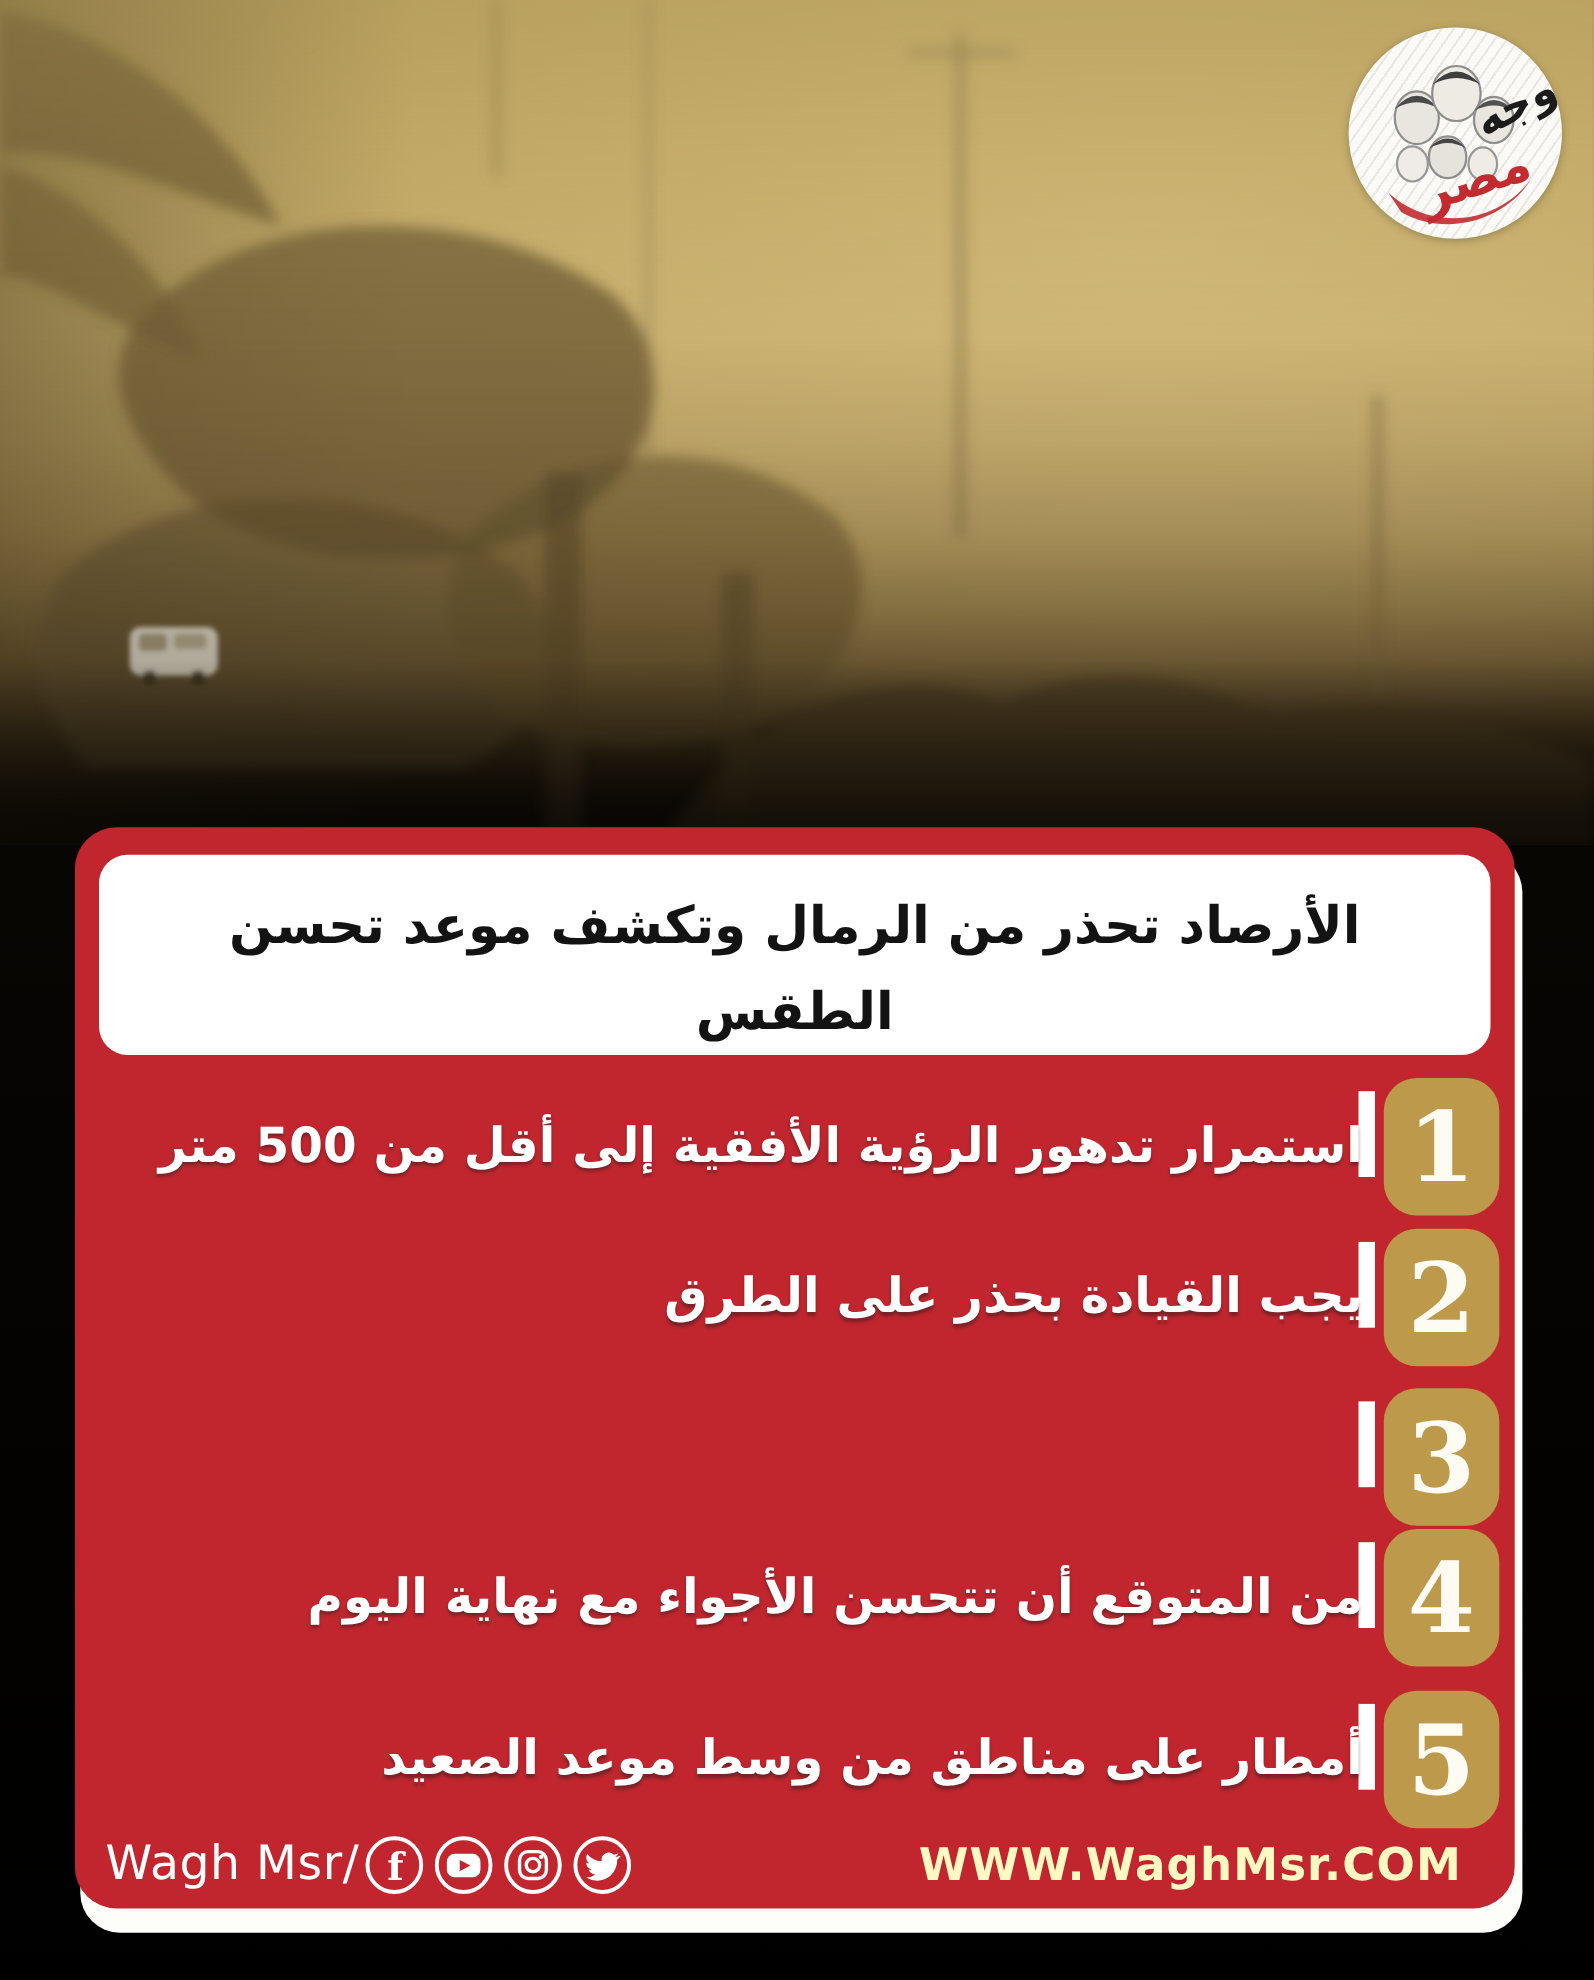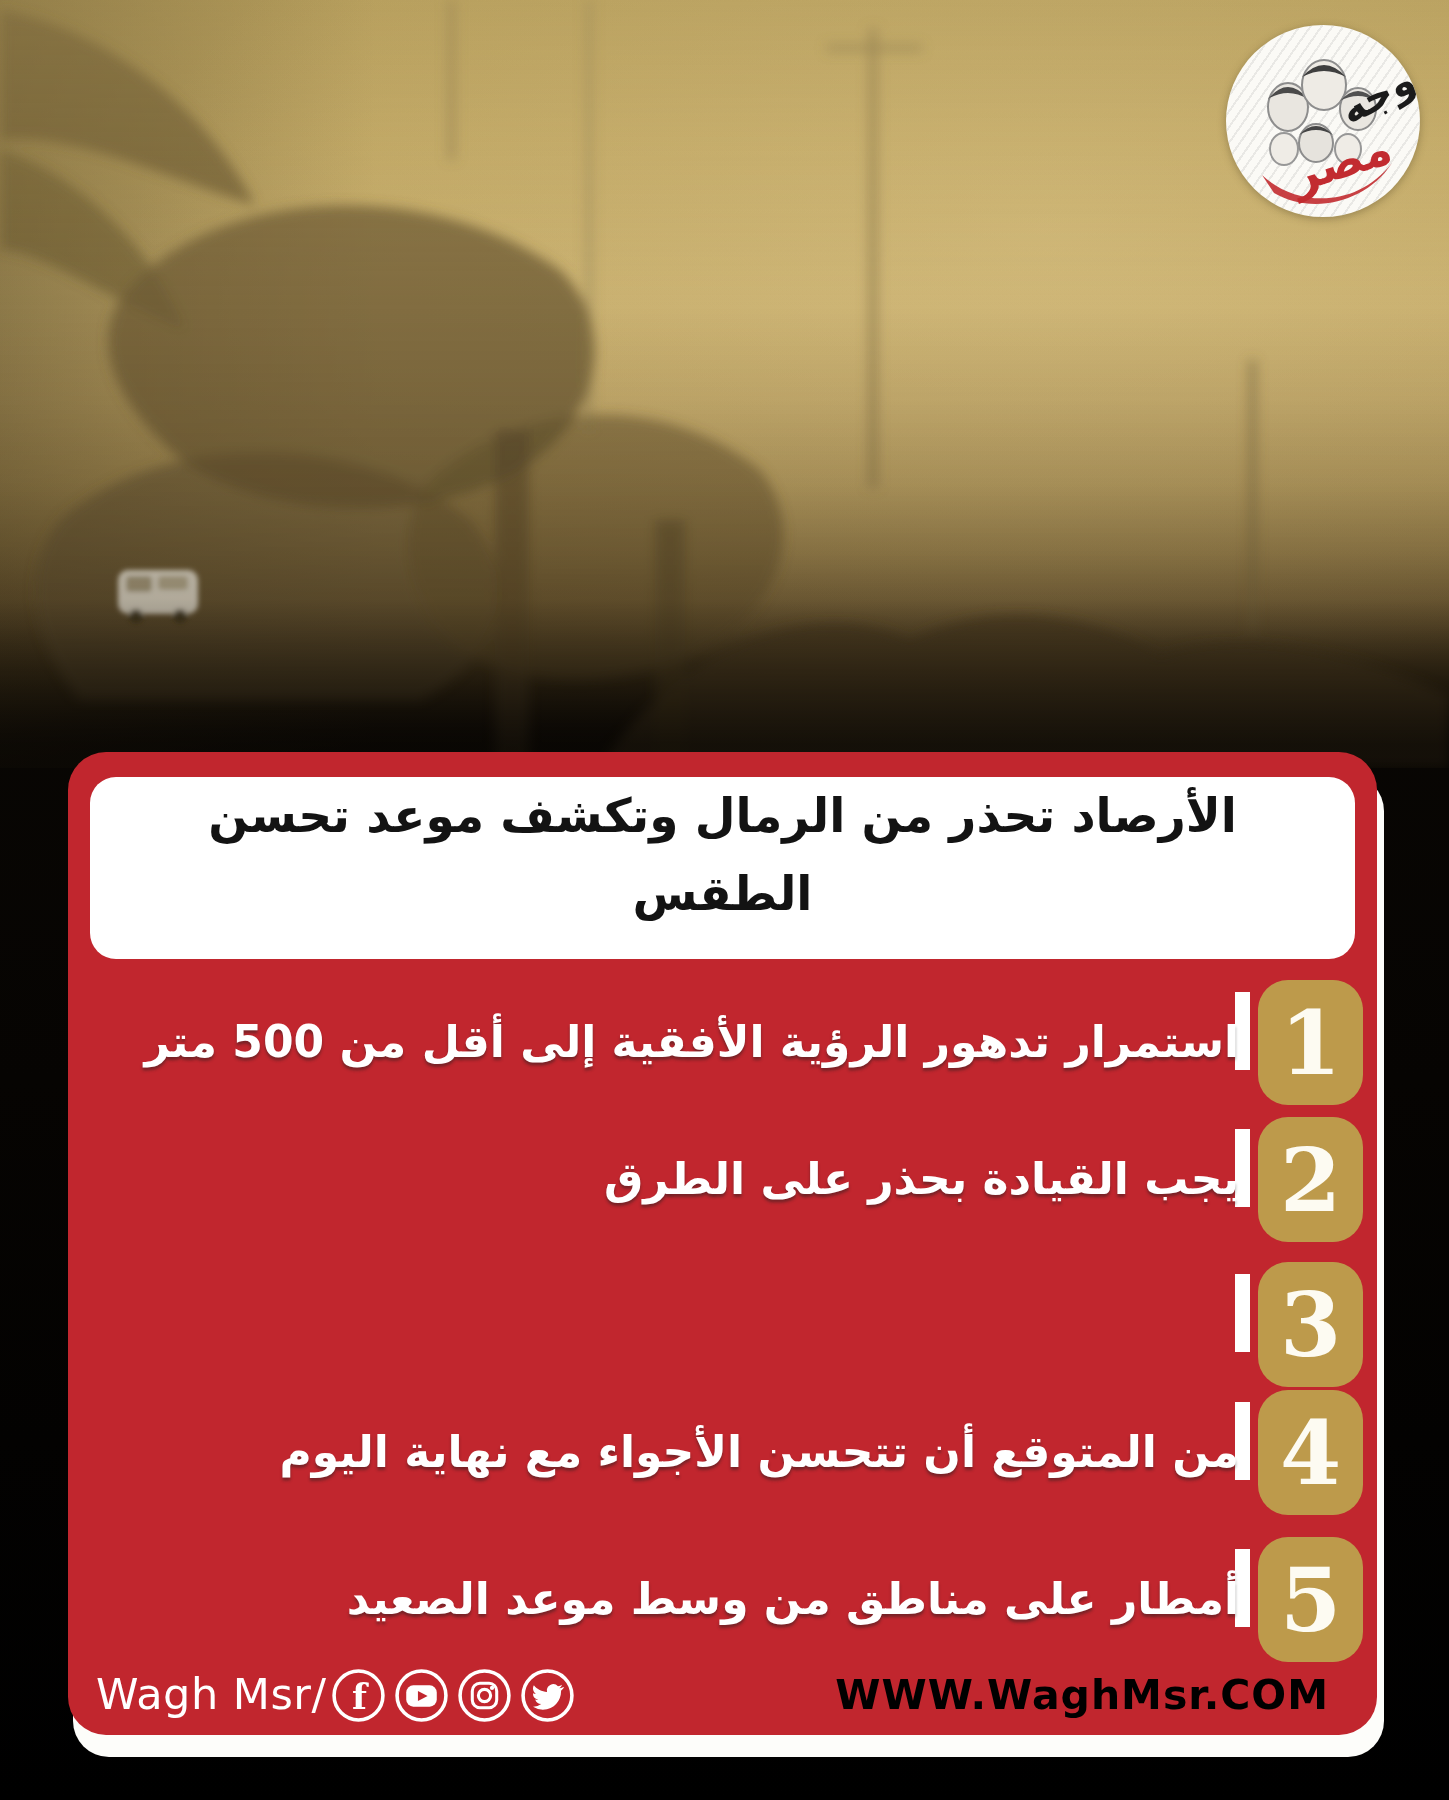--- a/index.html
+++ b/index.html
@@ -19,35 +19,35 @@
   .logo{position:absolute;left:1226px;top:25px;width:194px;height:192px;border-radius:50%;
         background:#fbfaf6;overflow:hidden;box-shadow:0 2px 8px rgba(60,50,20,.35);}
   .logo .hatch{position:absolute;inset:0;border-radius:50%;
         background:repeating-linear-gradient(-55deg,rgba(140,140,140,.16) 0 2px,rgba(0,0,0,0) 2px 9px);}
   .logo svg{position:absolute;left:0;top:0;}
   
   .sheet{position:absolute;left:73px;top:775px;width:1311px;height:982px;border-radius:36px;background:#fdfdfa;}
   
   .panel{position:absolute;left:68px;top:752px;width:1309px;height:983px;border-radius:38px;background:#c1262e;}
   .header-box{position:absolute;left:22px;top:25px;width:1265px;height:182px;border-radius:26px;background:#ffffff;
-      display:flex;flex-direction:column;justify-content:flex-start;align-items:center;}
+      display:flex;flex-direction:column;justify-content:flex-end;align-items:center;}
   .title-line{direction:rtl;text-align:center;color:#131313;font-weight:bold;font-size:47px;line-height:78px;white-space:nowrap;}
   .num-badge{position:absolute;left:1190px;width:105px;height:125px;border-radius:30px;background:#bd9a4b;
       display:flex;align-items:center;justify-content:center;
       font-family:"DejaVu Serif",serif;font-weight:bold;font-size:88px;color:#fdfbf2;}
   .vbar{position:absolute;left:1167px;width:15px;height:78px;background:#ffffff;}
   .item-text{position:absolute;right:138px;width:1110px;direction:rtl;text-align:right;
       color:#ffffff;font-weight:bold;font-size:44px;line-height:72px;white-space:pre-line;
       text-shadow:0 3px 3px rgba(30,30,30,.45);}
   
   .footer{position:absolute;left:0;top:915px;width:1309px;height:60px;}
   .brand{position:absolute;left:28px;top:2px;color:#fff;font-weight:normal;font-size:43px;letter-spacing:.5px;}
   .social{position:absolute;left:262px;top:0;display:flex;gap:6px;}
   .social svg{display:block;cursor:pointer;}
-  .site{position:absolute;right:48px;top:4px;color:#000000;font-weight:bold;font-size:41px;letter-spacing:1px;cursor:pointer;}
+  .site{position:absolute;right:48px;top:4px;color:#fef9c3;font-weight:bold;font-size:41px;letter-spacing:1px;cursor:pointer;}
 </style>
 </head>
 <body>
 
 <div class="stage">
 
   <div class="photo">
     <svg width="1449" height="768" viewBox="0 0 1449 768">
       <defs>
         <filter id="b6" x="-20%" y="-20%" width="140%" height="140%">

